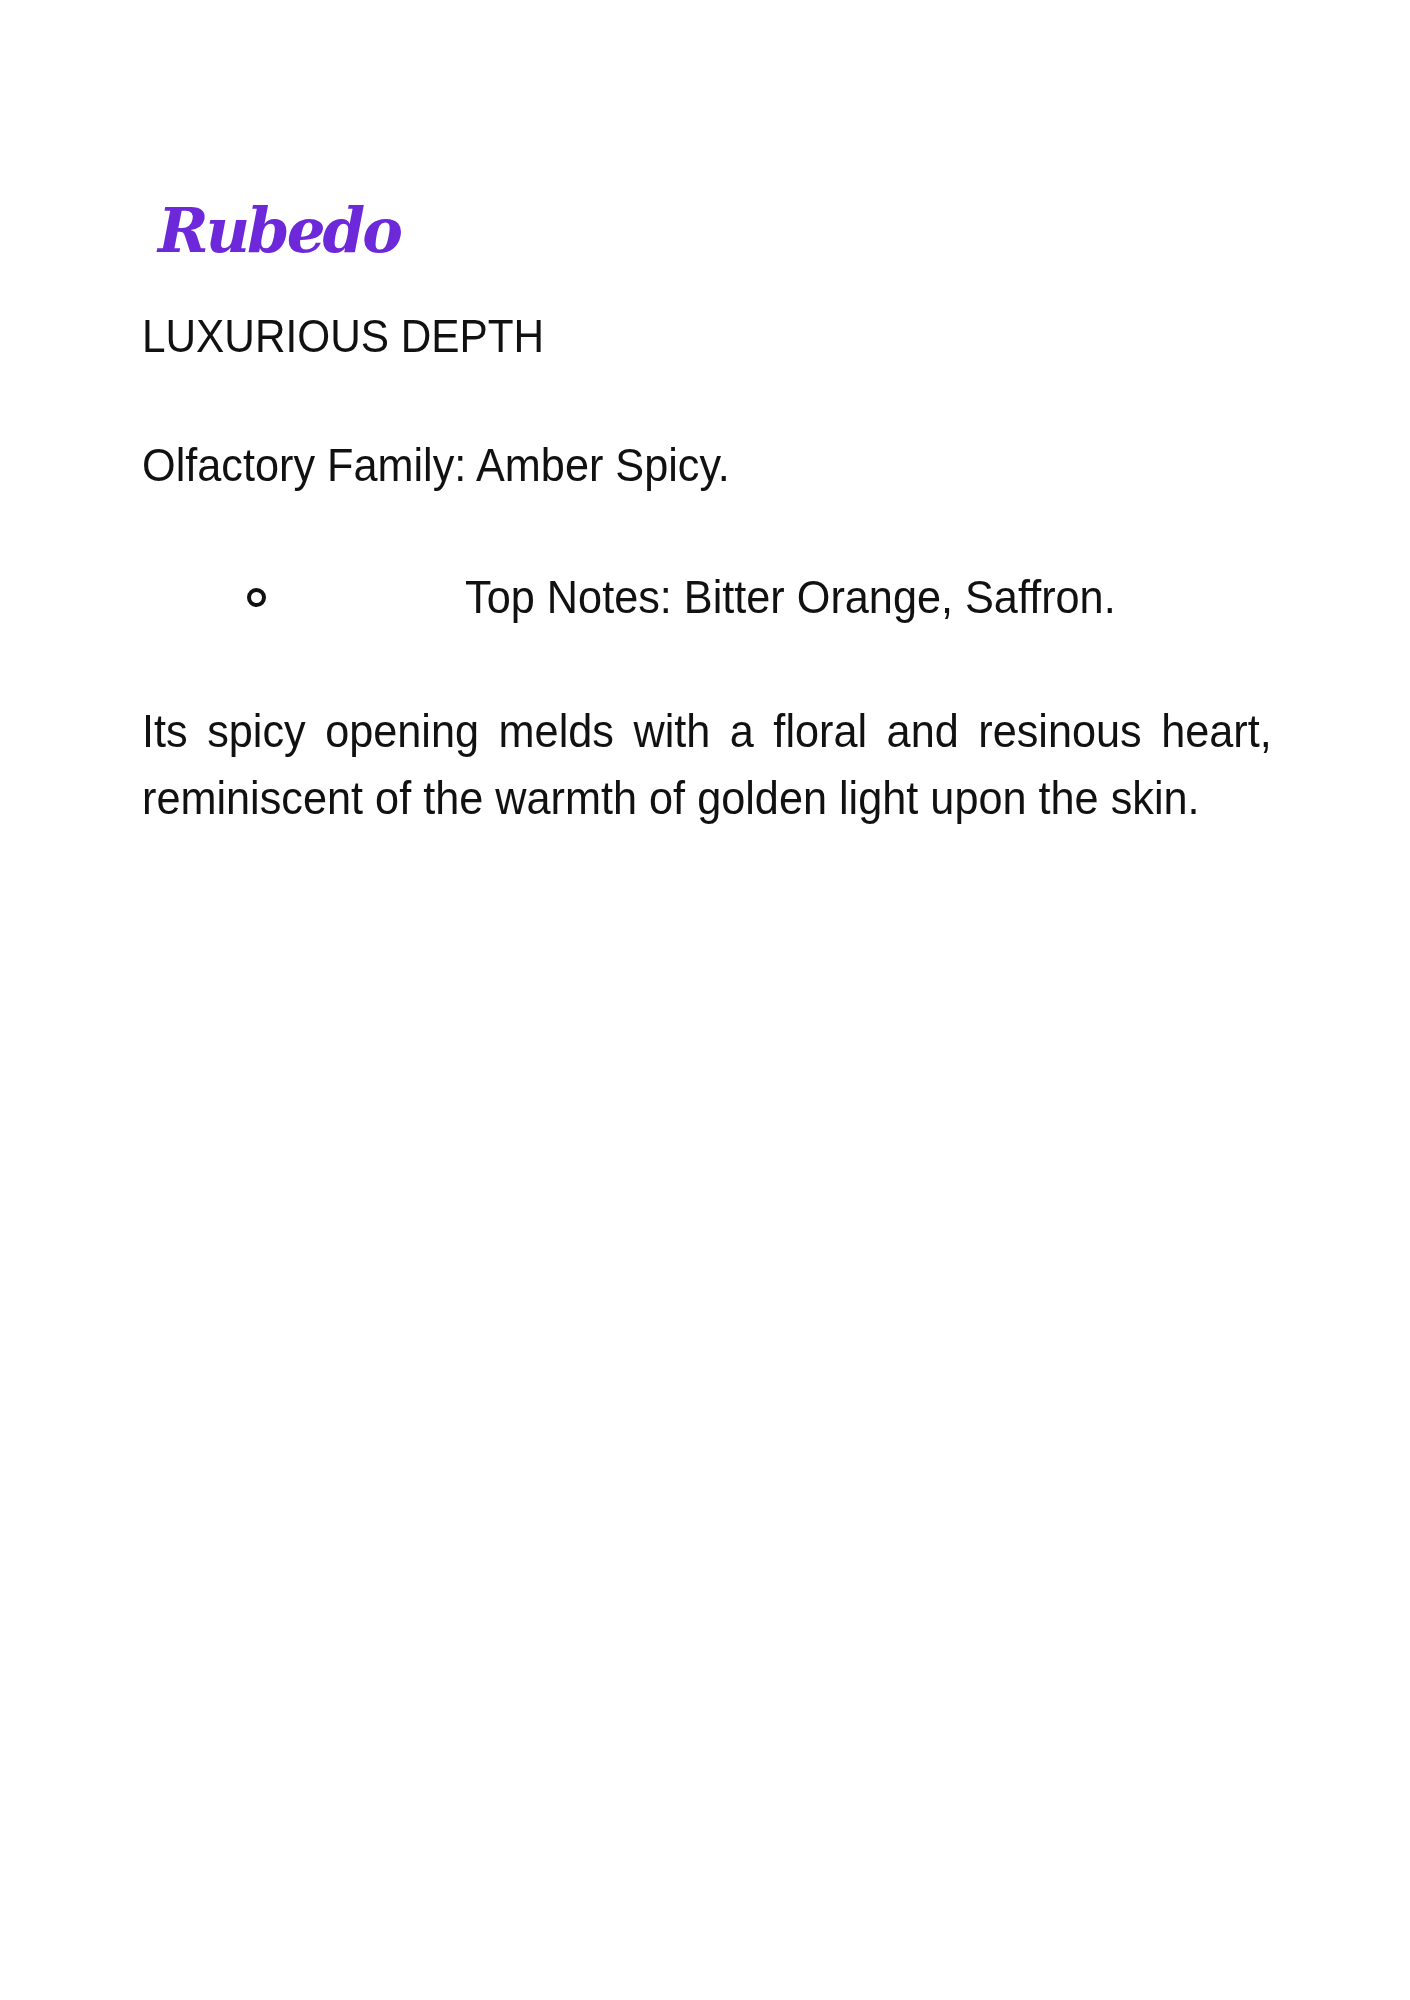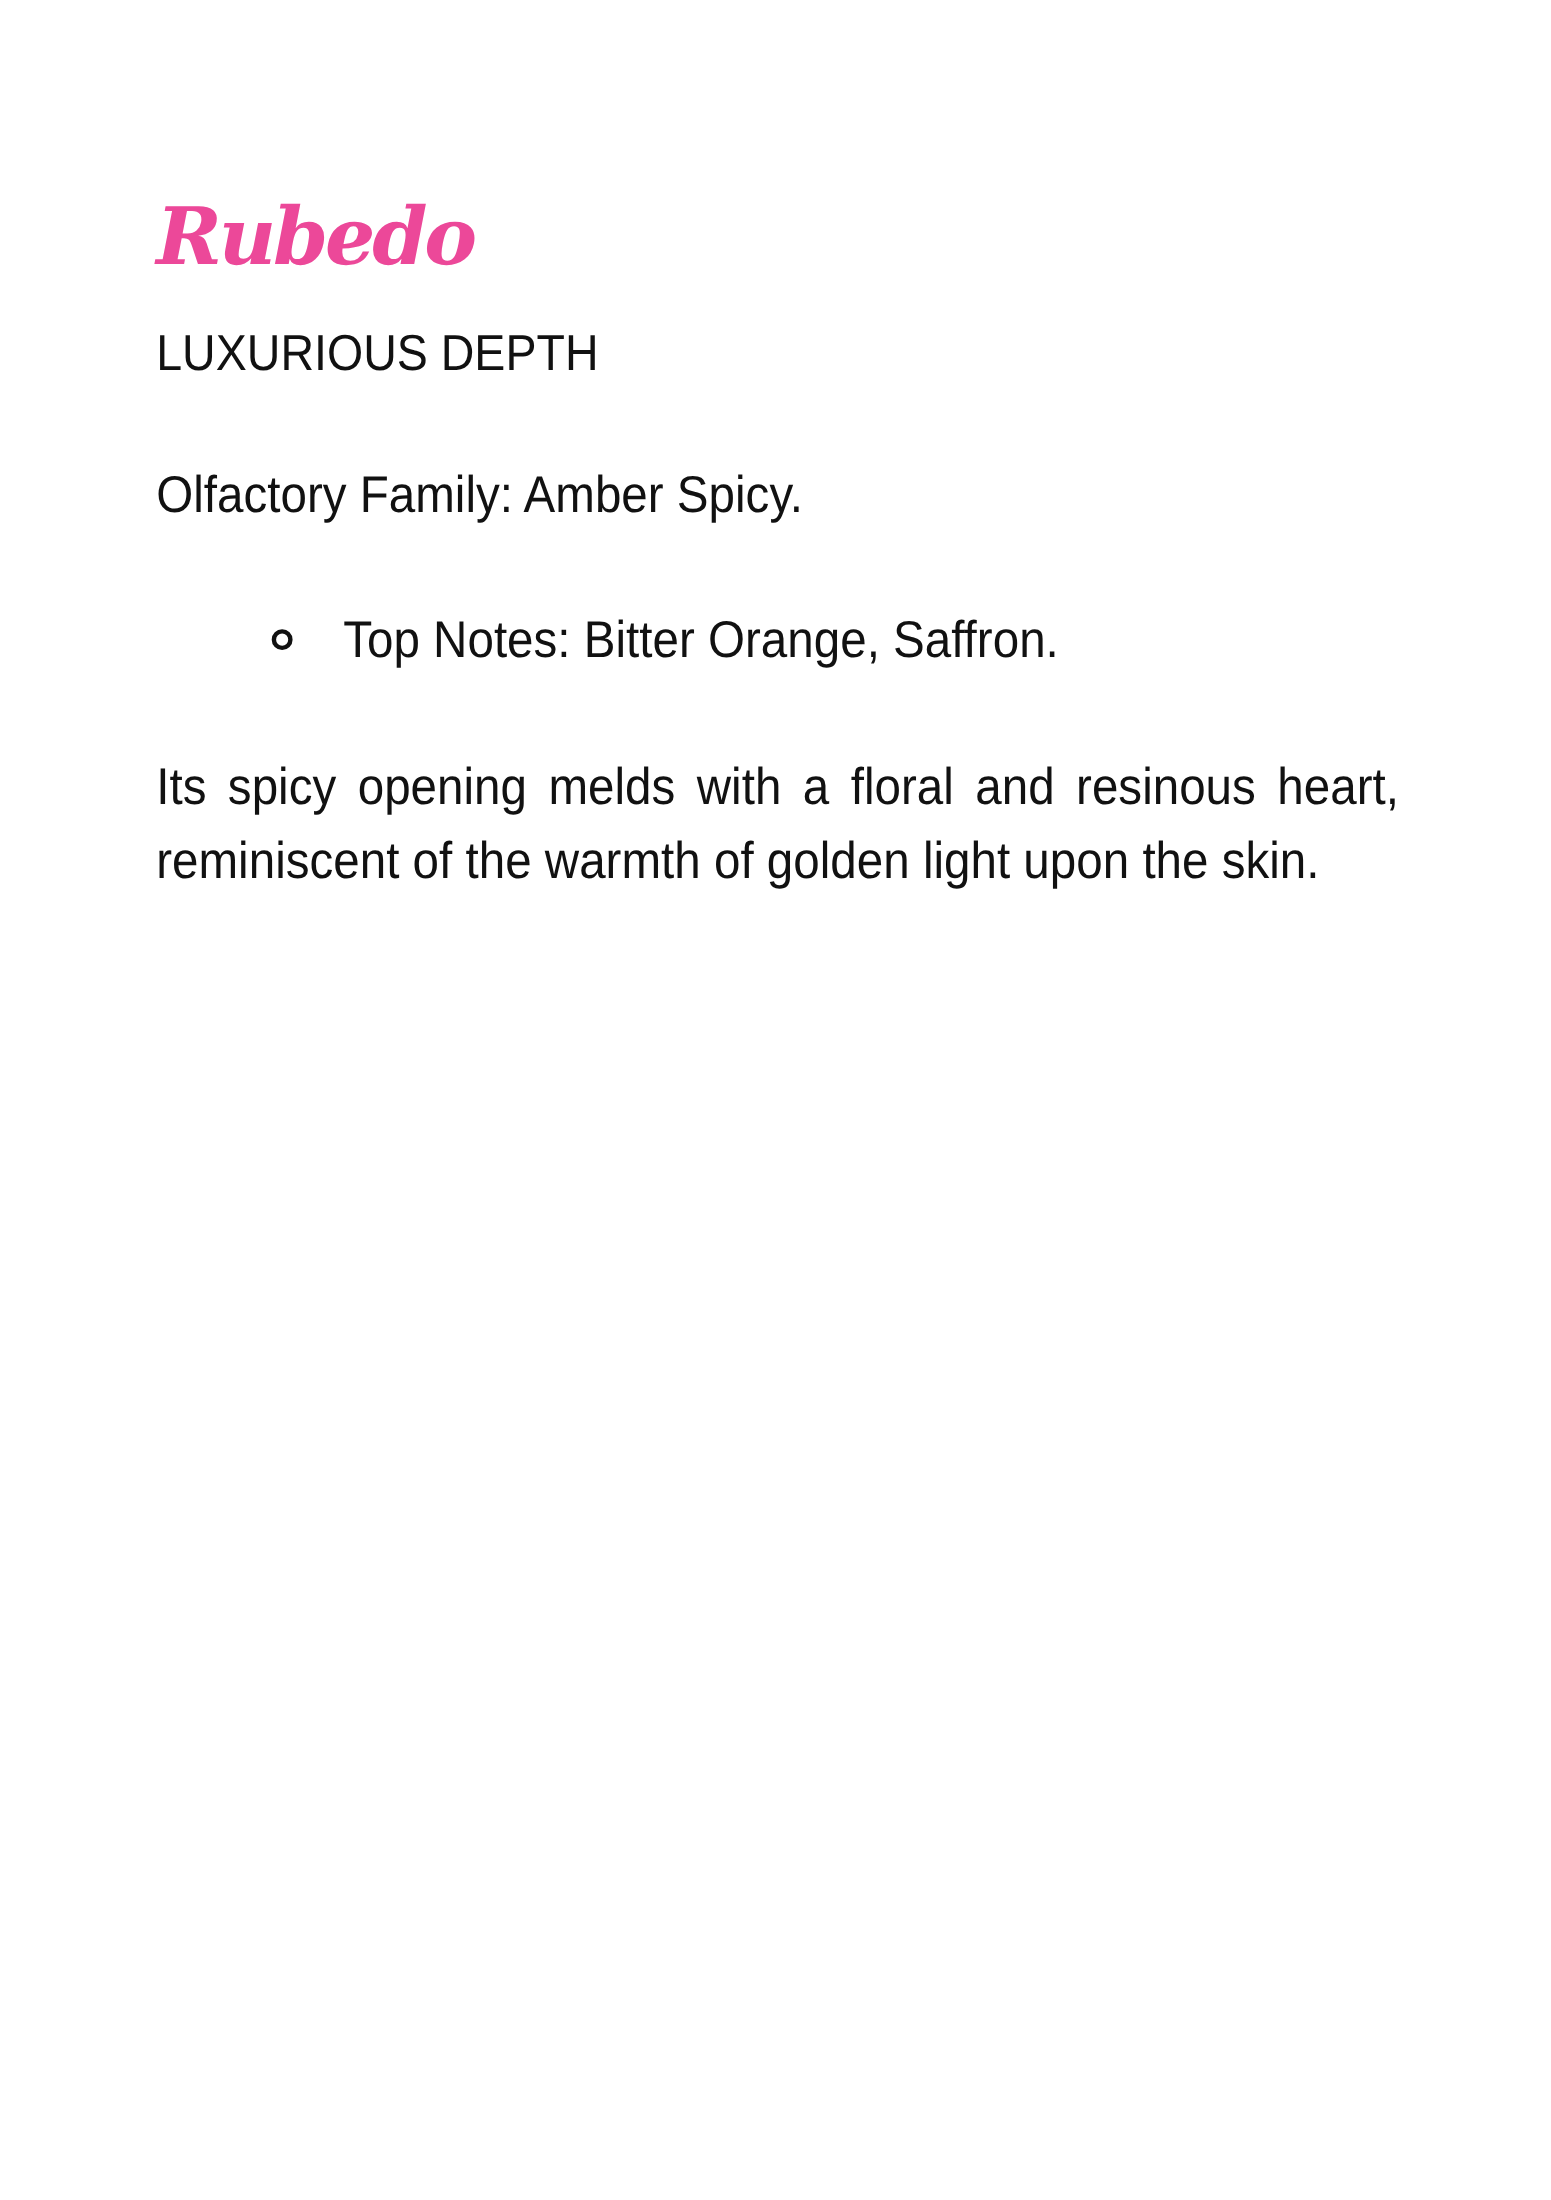--- a/index.html
+++ b/index.html
@@ -1,34 +1,34 @@
 <!DOCTYPE html>
 <html><head>
 <meta charset="utf-8">
 <style>
   html, body { margin: 0; padding: 0; background: #ffffff; }
   body { width: 1410px; height: 2000px; position: relative; overflow: hidden; color: #111111; }
   .page { position: absolute; left: 142px; top: 160px; width: 1130px; }
   .title {
     font-family: "DejaVu Serif", serif;
     font-weight: bold; font-style: italic;
-    font-size: 72px; line-height: 110px; letter-spacing: -3px;
-    margin: 0; color: #ec4899;
+    font-size: 61px; line-height: 110px; letter-spacing: -3px;
+    margin: 16px; color: #6d28d9;
   }
   .subtitle {
     font-family: "Liberation Sans", sans-serif;
     font-size: 46px; line-height: 60px; margin: 20px 0 0 0; font-weight: normal;
     transform: scaleX(0.92); transform-origin: left;
   }
   .body-text {
     font-family: "Liberation Sans", sans-serif;
     font-size: 47px; line-height: 67px; margin: 0;
   }
   .family { margin-top: 65px; transform: scaleX(0.92); transform-origin: left; width: 1228px; }
-  .notes { list-style: none; margin: 65px 0 0 0; padding: 0 0 0 170px; }
+  .notes { list-style: none; margin: 65px 0 0 0; padding: 0 0 0 170px; text-align: center; }
   .notes li { position: relative; }
   .notes li .txt { display: block; transform: scaleX(0.92); transform-origin: left; width: 1040px; }
   .bullet {
     position: absolute; left: -65px; top: 25px; width: 11px; height: 11px;
     border: 4px solid #111; border-radius: 50%;
   }
   .para { margin-top: 67px; text-align: justify; }
   .para .txt { display: block; width: 1228px; transform: scaleX(0.92); transform-origin: left; text-align: justify; }
   .para.p1 { text-align-last: left; }
 </style>

